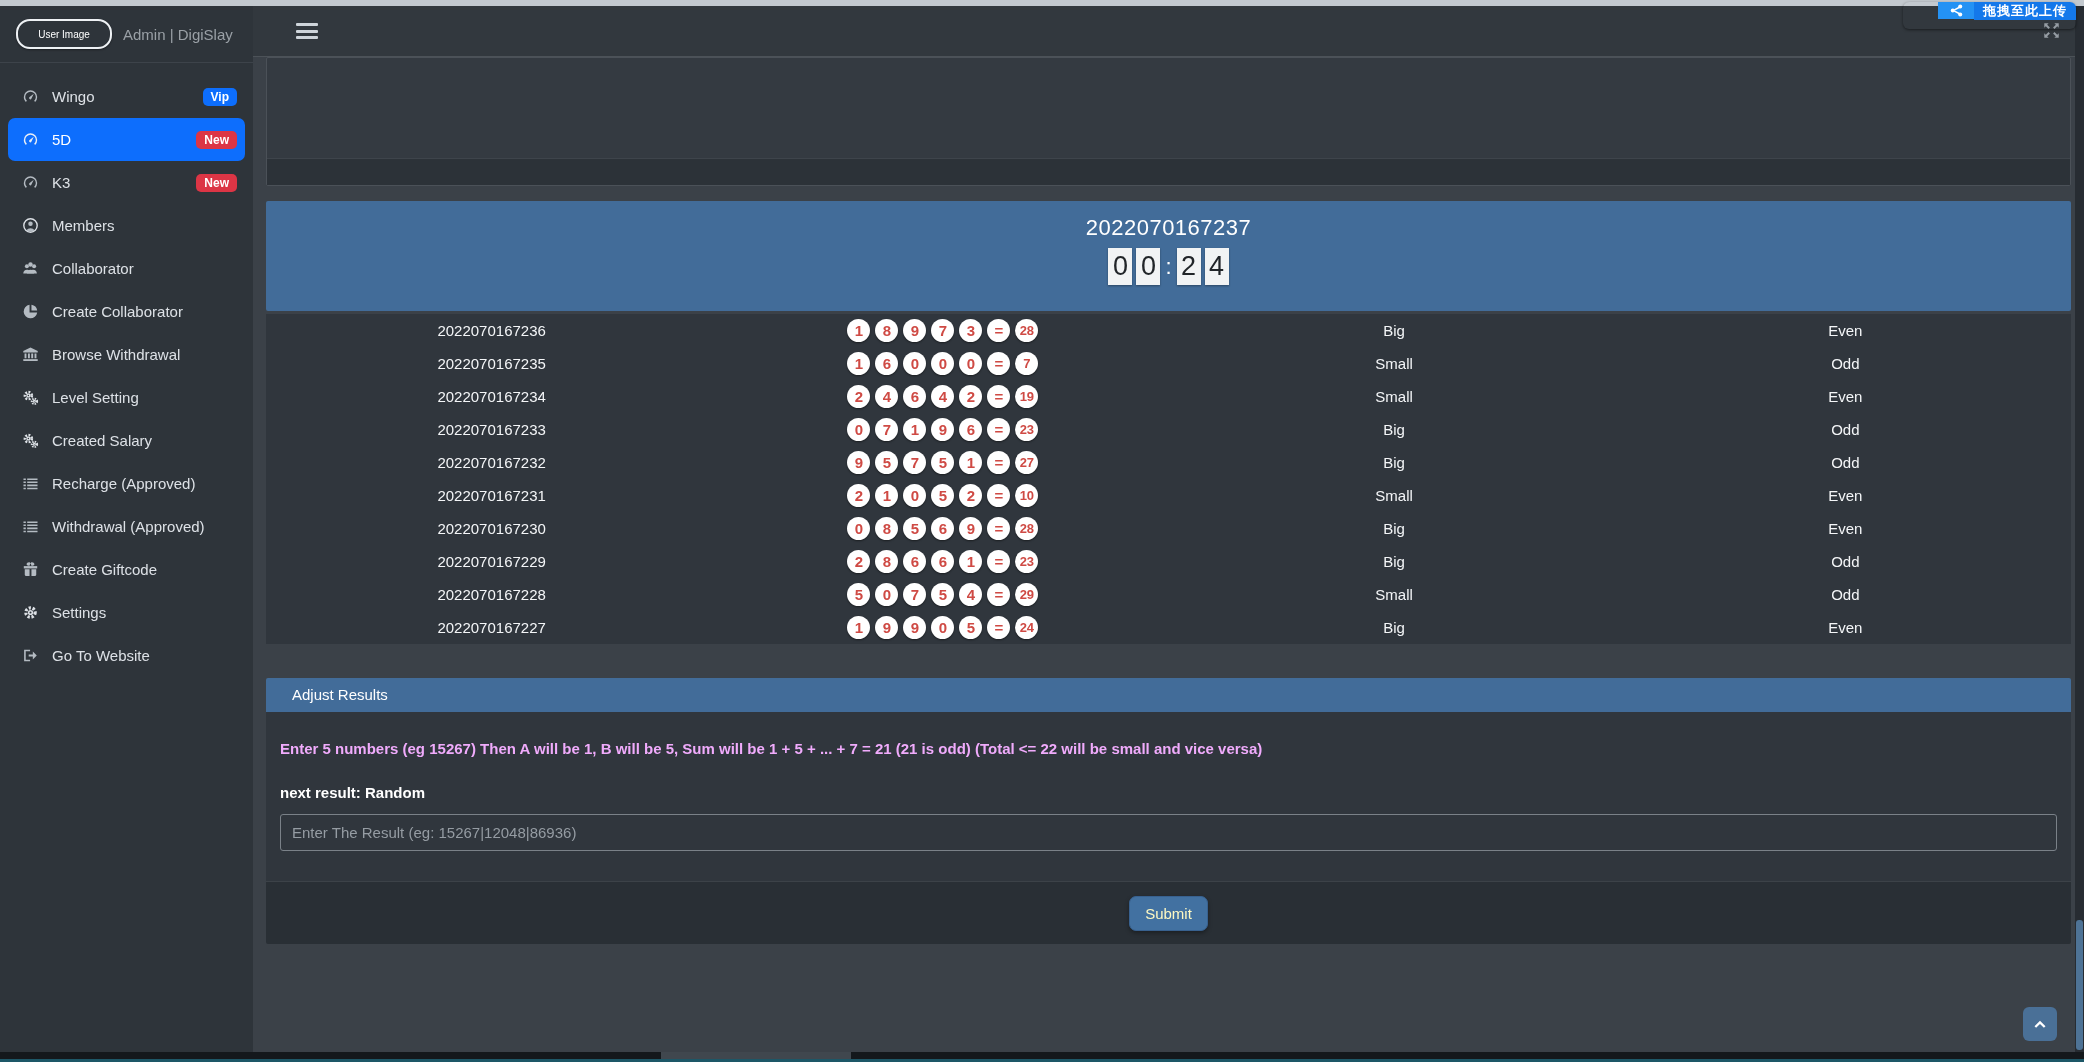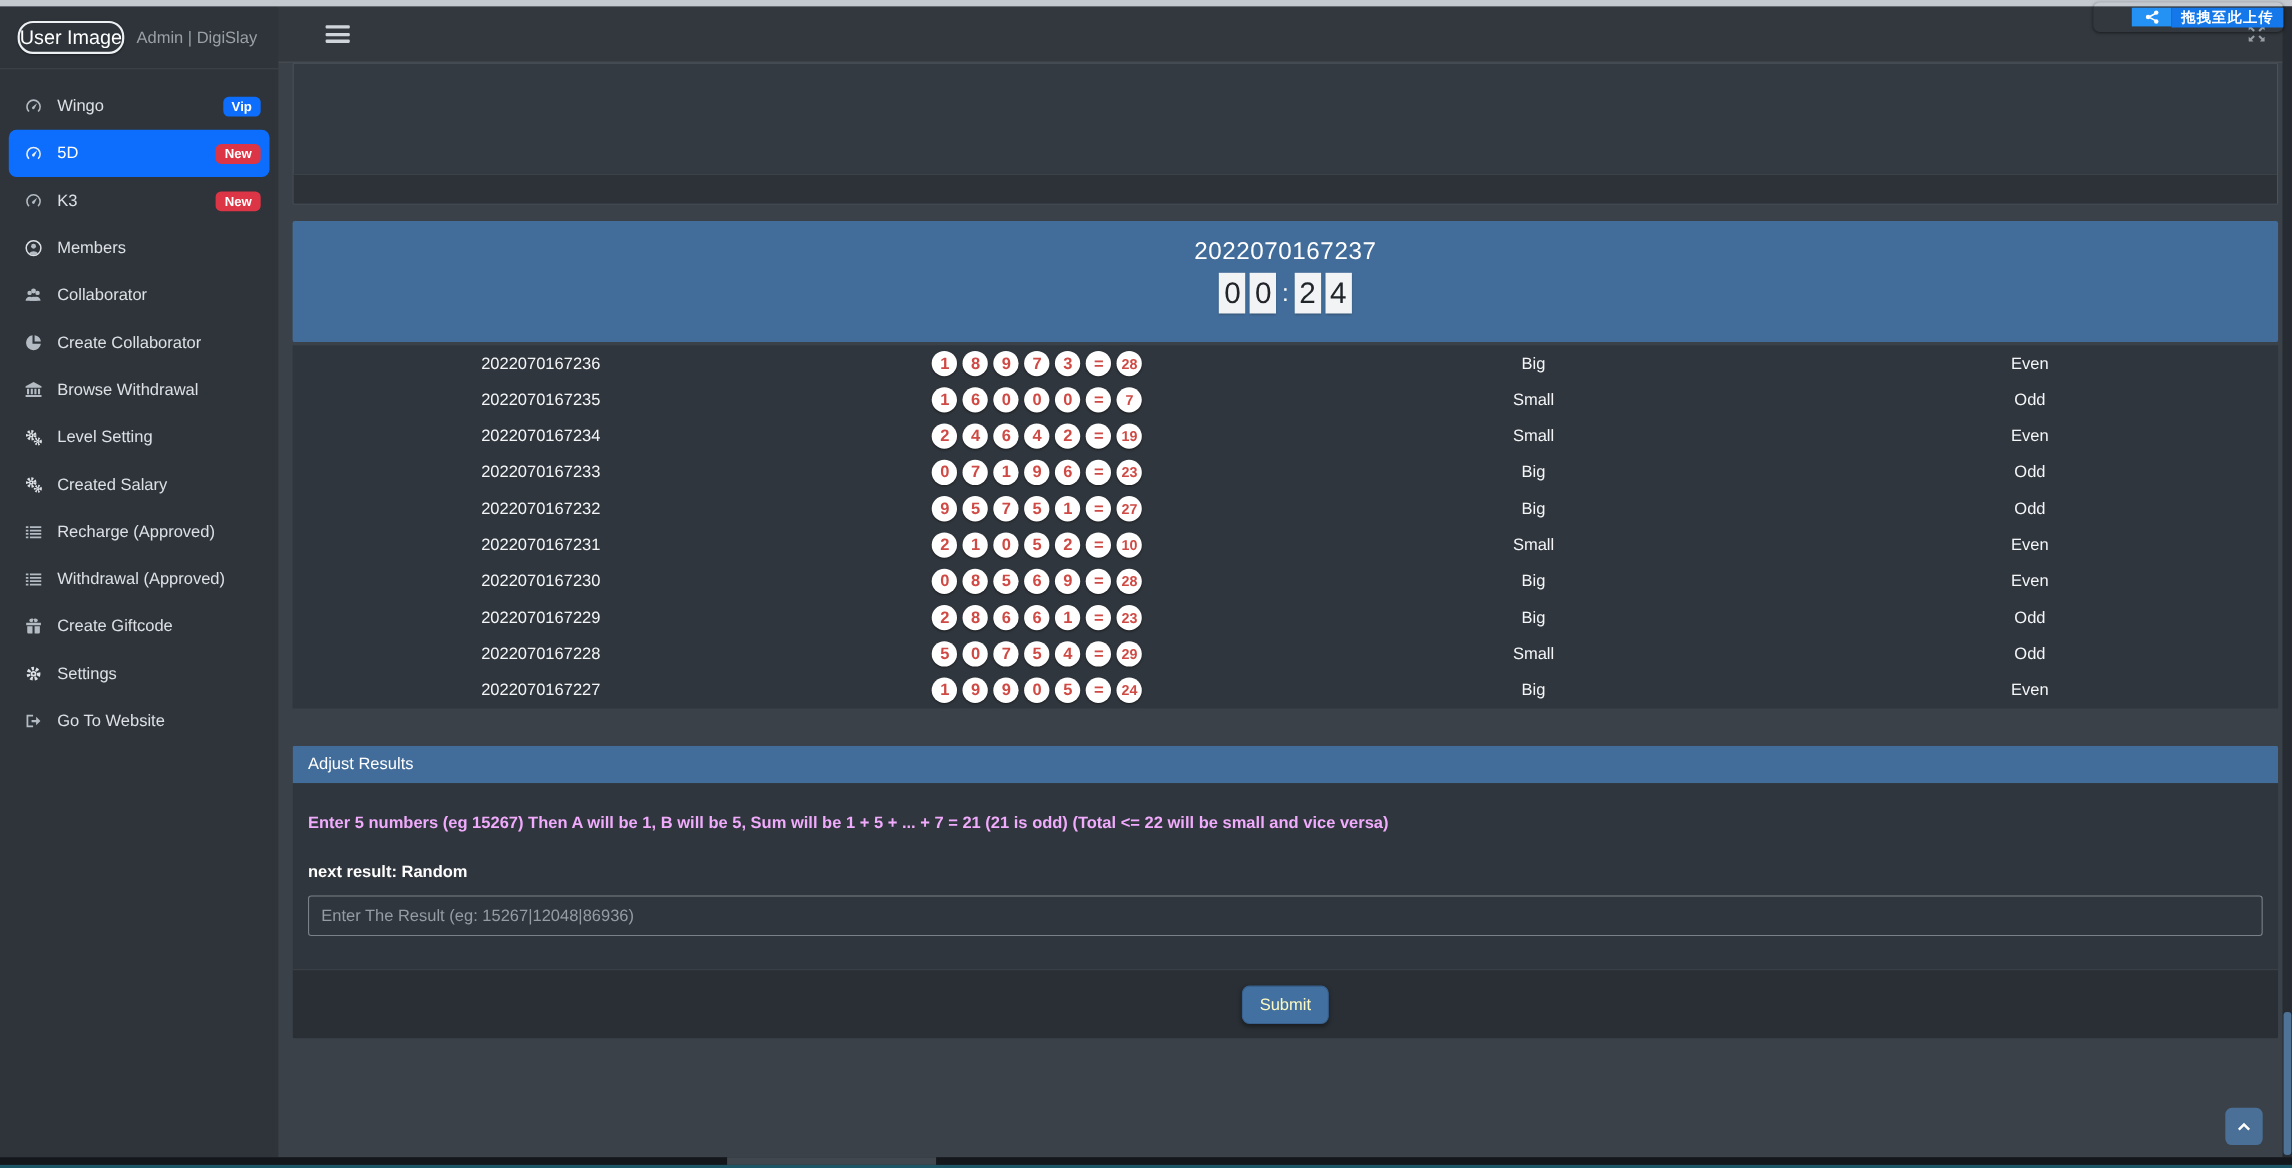--- a/index.html
+++ b/index.html
@@ -7,42 +7,42 @@
           font-family:"Liberation Sans","DejaVu Sans",sans-serif;background:#3b4148;}
 
   
   .topline{position:absolute;left:0;top:0;width:100%;height:6px;background:#c3c9cf;}
 
   
   .sidebar{position:absolute;left:0;top:6px;width:253px;bottom:10px;background:#2e343a;z-index:3;}
   .user-header{display:flex;align-items:center;gap:11px;padding:13px 14px 13px 16px;
                border-bottom:1px solid #3d434a;}
   .avatar-pill{display:inline-flex;align-items:center;justify-content:center;min-width:92px;height:26px;
-               border:2px solid #eef1f4;border-radius:14px;color:#fff;font-size:18px;white-space:nowrap;
+               border:2px solid #eef1f4;border-radius:14px;color:#fff;font-size:10px;white-space:nowrap;
                box-shadow:0 1px 2px rgba(0,0,0,.4);}
   .admin-label{color:#9aa0a6;font-size:15px;white-space:nowrap;}
   .menu{display:block;padding-top:12px;}
   .item{display:flex;align-items:center;gap:13px;height:43px;margin:0 8px;padding:0 8px 0 14px;
         color:#dde1e6;font-size:15px;text-decoration:none;cursor:pointer;border-radius:7px;}
   .item .mi{width:17px;height:17px;fill:#b4bbc2;flex:0 0 17px;}
   .item .label{flex:1;white-space:nowrap;}
   .item.active{background:#0d6efd;color:#fff;}
   .item.active .mi{fill:#e8eef6;}
   .badge{color:#fff;font-size:12px;font-weight:bold;padding:3px 8px;border-radius:5px;line-height:1;}
 
   
   .topbar{position:absolute;left:253px;top:6px;right:0;height:50px;background:#32383e;
           border-bottom:1px solid #4c5258;z-index:2;}
   .hamburger{position:absolute;left:43px;top:17px;width:22px;height:16px;cursor:pointer;}
   .hamburger i{display:block;height:3px;margin-bottom:3.5px;background:#cfd5db;border-radius:1px;}
   .fs-btn{position:absolute;right:24px;top:16px;width:17px;height:17px;cursor:pointer;}
   .fs-btn svg{width:17px;height:17px;fill:#969da4;}
 
   
-  .upload-pill{position:absolute;top:2px;right:8px;height:27px;display:flex;align-items:center;
+  .upload-pill{position:absolute;top:2px;right:8px;height:27px;display:flex;align-items:flex-start;
                border-radius:6px;overflow:hidden;z-index:9;cursor:pointer;box-shadow:0 1px 3px rgba(0,0,0,.5);padding-left:35px;}
   .upload-ic{width:36px;background:#2492f4;display:flex;align-items:center;justify-content:center;}
   .upload-ic svg{width:17px;height:17px;fill:#fff;}
   .upload-tx{background:#1478ea;color:#fff;font-size:13px;font-weight:bold;display:flex;align-items:center;
              padding:0 9px;white-space:nowrap;letter-spacing:1px;}
 
   
   .main{position:absolute;left:253px;top:57px;right:0;bottom:10px;padding:0 13px;}
 
   .card1{height:127px;background:#343a41;border:1px solid #4b5158;border-radius:2px;position:relative;}
@@ -62,21 +62,21 @@
   .tbody{background:#30363d;}
   .tr{display:grid;grid-template-columns:repeat(4,1fr);height:33px;align-items:center;}
   .td{text-align:center;color:#f4f6f8;font-size:15px;}
   .result{display:flex;justify-content:center;align-items:center;}
   .ball{display:inline-flex;width:23px;height:23px;margin:0 2.5px;border-radius:50%;background:#fff;
         color:#cf4a44;font-size:15px;font-weight:bold;align-items:center;justify-content:center;
         box-shadow:0 1px 2px rgba(0,0,0,.45);}
   .ball.sum{font-size:13px;}
 
   .adjust-card{margin-top:34px;border-radius:2px;overflow:hidden;}
-  .adjust-header{height:34px;background:#426c99;color:#fff;font-size:15px;line-height:34px;padding-left:14px;}
+  .adjust-header{height:34px;background:#426c99;color:#fff;font-size:15px;line-height:34px;padding-left:26px;}
   .adjust-body{background:#30363d;padding:28px 14px 30px;}
   .instruction{color:#f0abfc;font-size:15px;font-weight:bold;margin:0 0 27px;}
   .next-result{color:#fff;font-size:15px;font-weight:bold;margin:0 0 13px;}
   .result-input{display:block;width:100%;box-sizing:border-box;height:37px;background:#30363d;
                 border:1px solid #7a8188;border-radius:3px;color:#7dd3fc;font-size:15px;padding:0 11px;
                 font-family:"Liberation Sans","DejaVu Sans",sans-serif;outline:none;}
   .result-input::placeholder{color:#959ca3;}
   .adjust-footer{background:#292f35;height:62px;display:flex;align-items:center;justify-content:center;
                  border-top:1px solid #3c4248;}
   .submit-btn{background:#4271a1;border:1px solid #38618f;color:#fef9c3;font-size:15px;padding:8px 15px;

